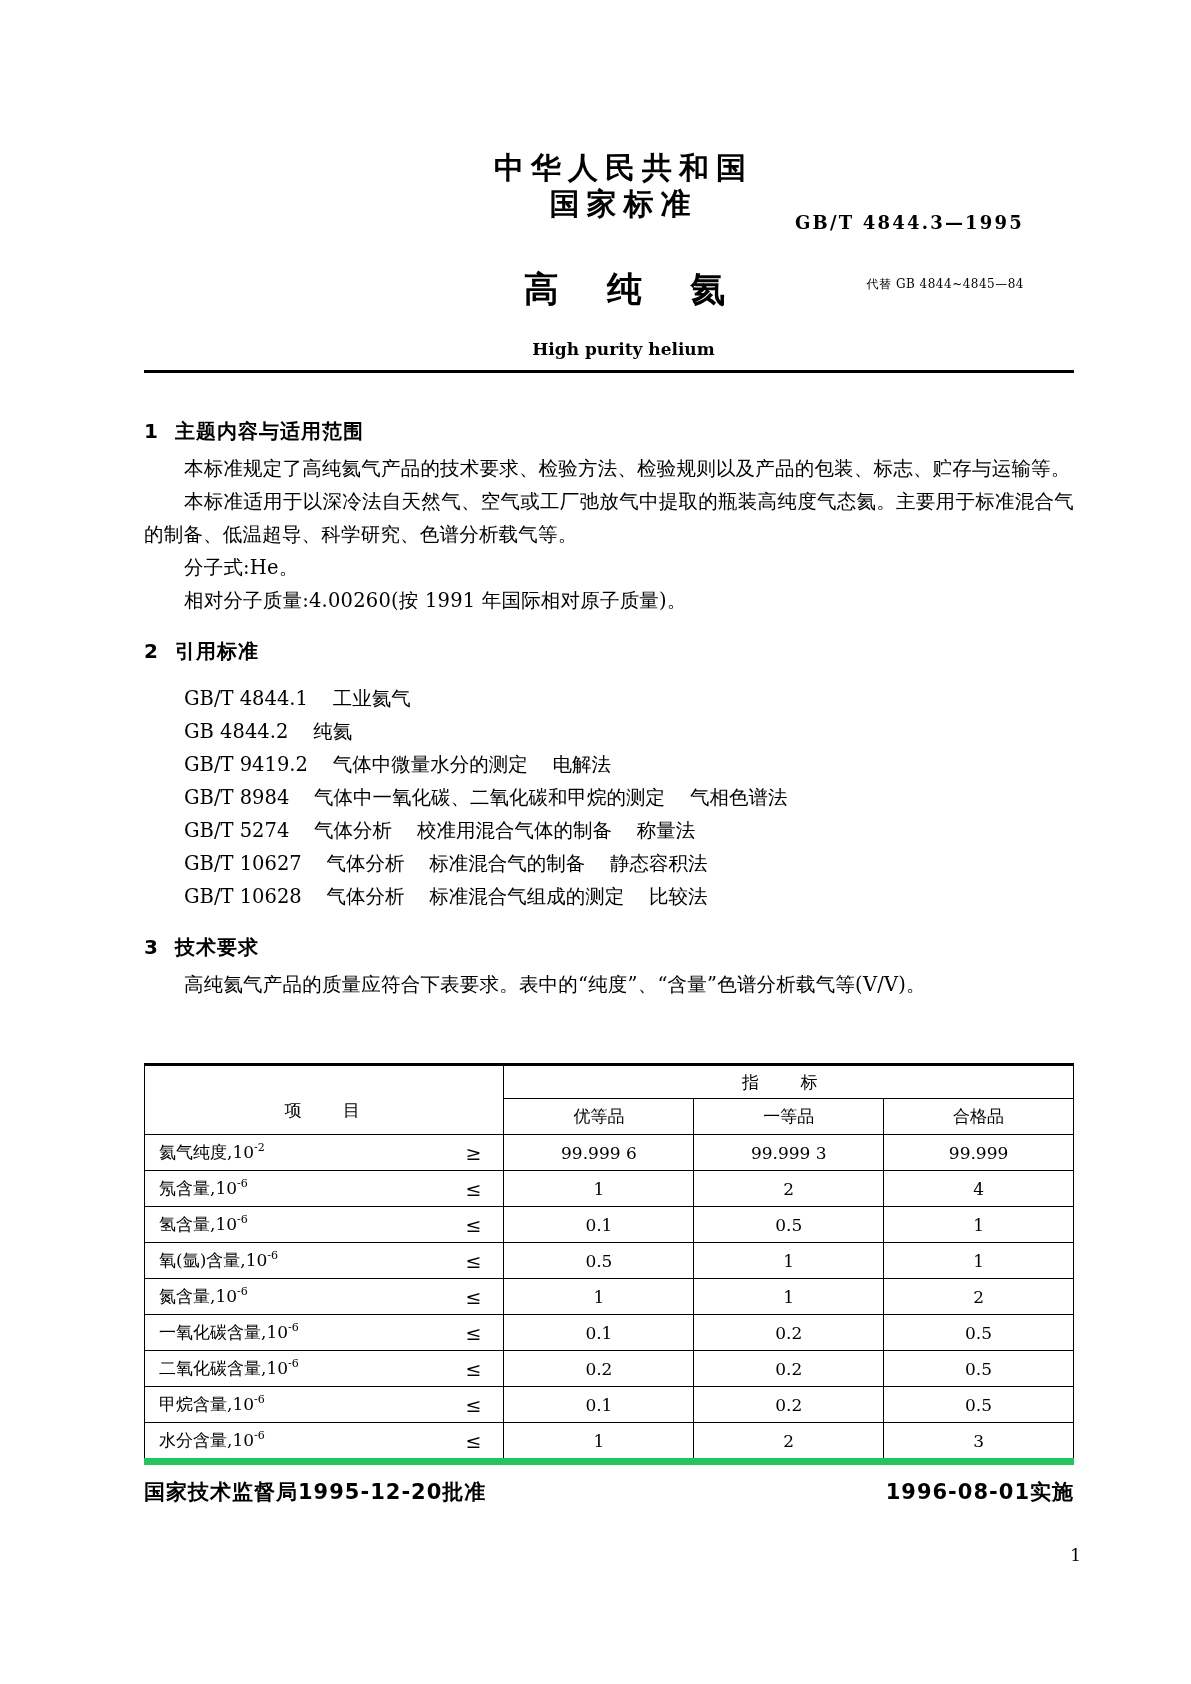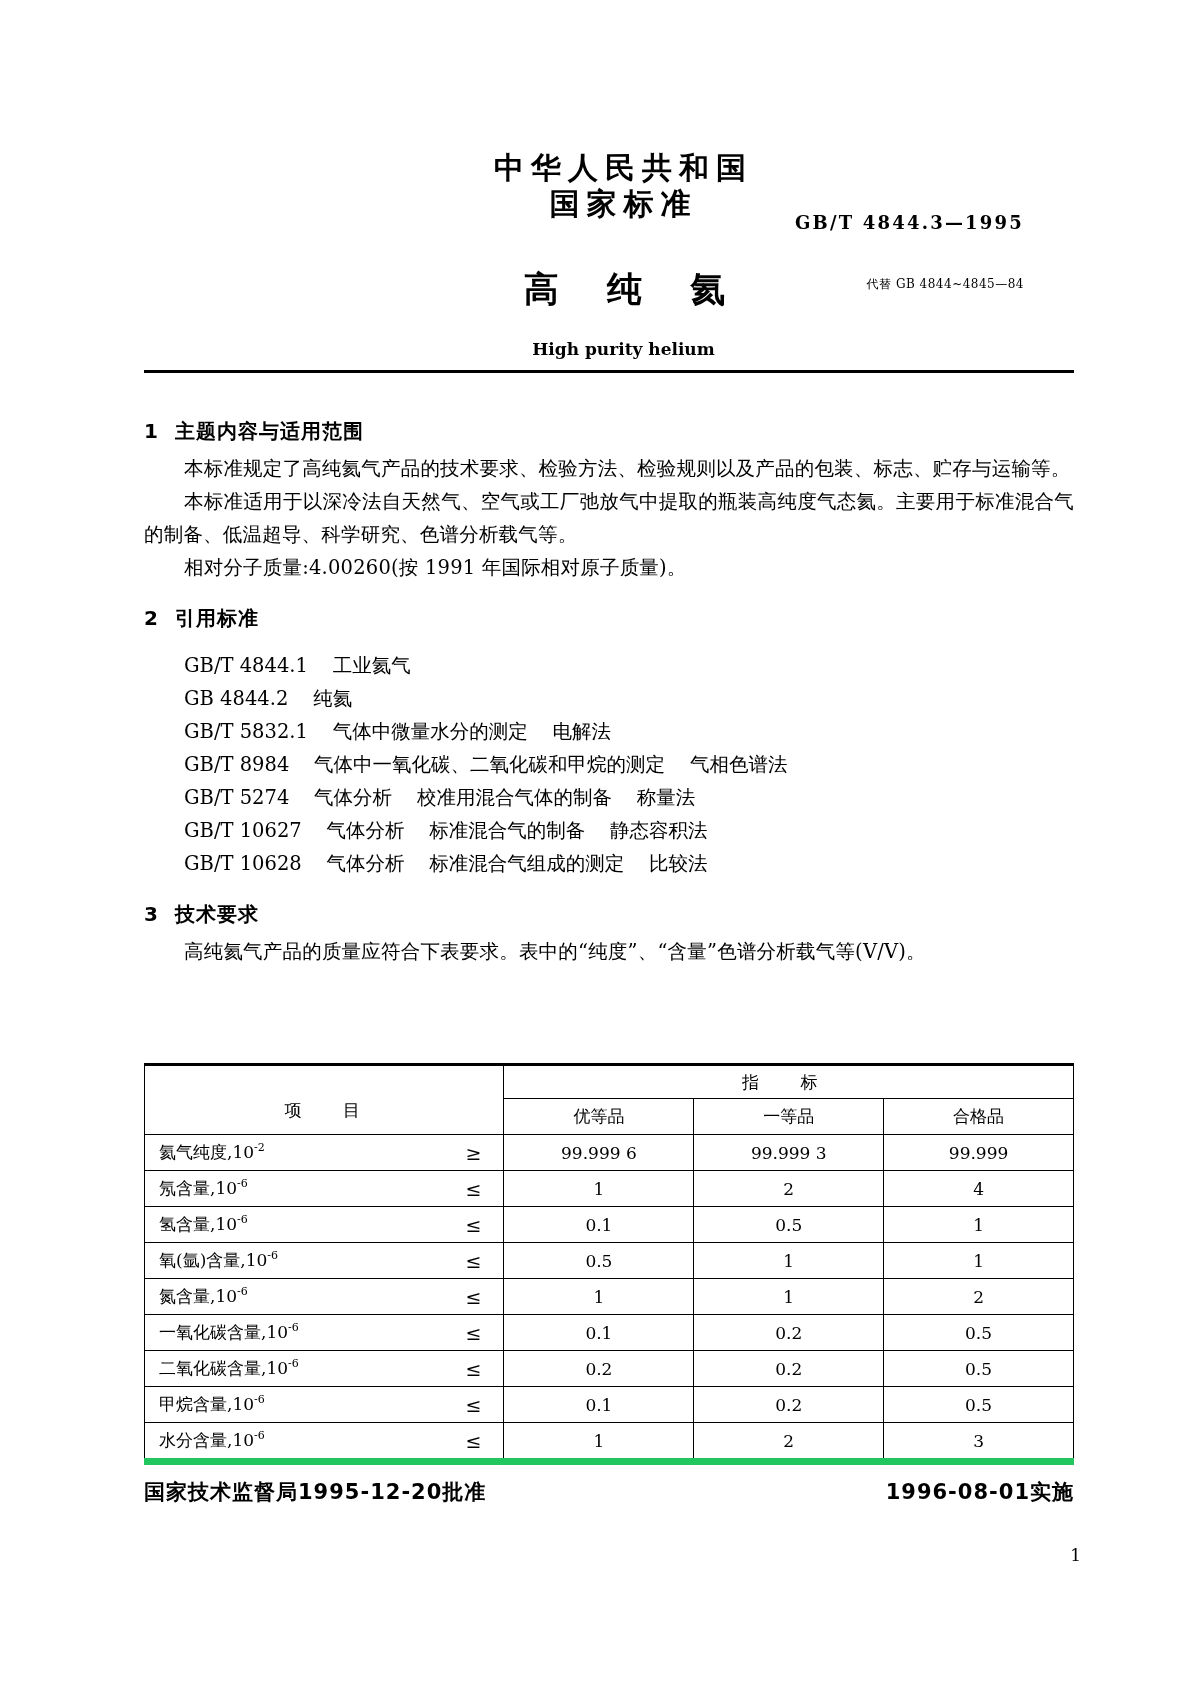--- a/index.html
+++ b/index.html
@@ -194,32 +194,33 @@
 
   <div class="rule"></div>
 
   <div class="body-block">
 
     <h2 class="sect">
       <span class="num">1</span><span>主题内容与适用范围</span>
     </h2>
     <p class="para">本标准规定了高纯氦气产品的技术要求、检验方法、检验规则以及产品的包装、标志、贮存与运输等。</p>
     <p class="para">本标准适用于以深冷法自天然气、空气或工厂弛放气中提取的瓶装高纯度气态氦。主要用于标准混合气的制备、低温超导、科学研究、色谱分析载气等。</p>
+    <p class="para">分子式:He。</p>
     <p class="para">相对分子质量:4.00260(按 1991 年国际相对原子质量)。</p>
 
     <div class="sect-gap"></div>
 
     <h2 class="sect">
       <span class="num">2</span><span>引用标准</span>
     </h2>
     <div class="sect-gap-sm"></div>
     <ul class="ref-list">
       <li>GB/T 4844.1    工业氦气</li>
       <li>GB 4844.2    纯氦</li>
-      <li>GB/T 5832.1    气体中微量水分的测定    电解法</li>
+      <li>GB/T 9419.2    气体中微量水分的测定    电解法</li>
       <li>GB/T 8984    气体中一氧化碳、二氧化碳和甲烷的测定    气相色谱法</li>
       <li>GB/T 5274    气体分析    校准用混合气体的制备    称量法</li>
       <li>GB/T 10627    气体分析    标准混合气的制备    静态容积法</li>
       <li>GB/T 10628    气体分析    标准混合气组成的测定    比较法</li>
     </ul>
 
     <div class="sect-gap"></div>
 
     <h2 class="sect">
       <span class="num">3</span><span>技术要求</span>

